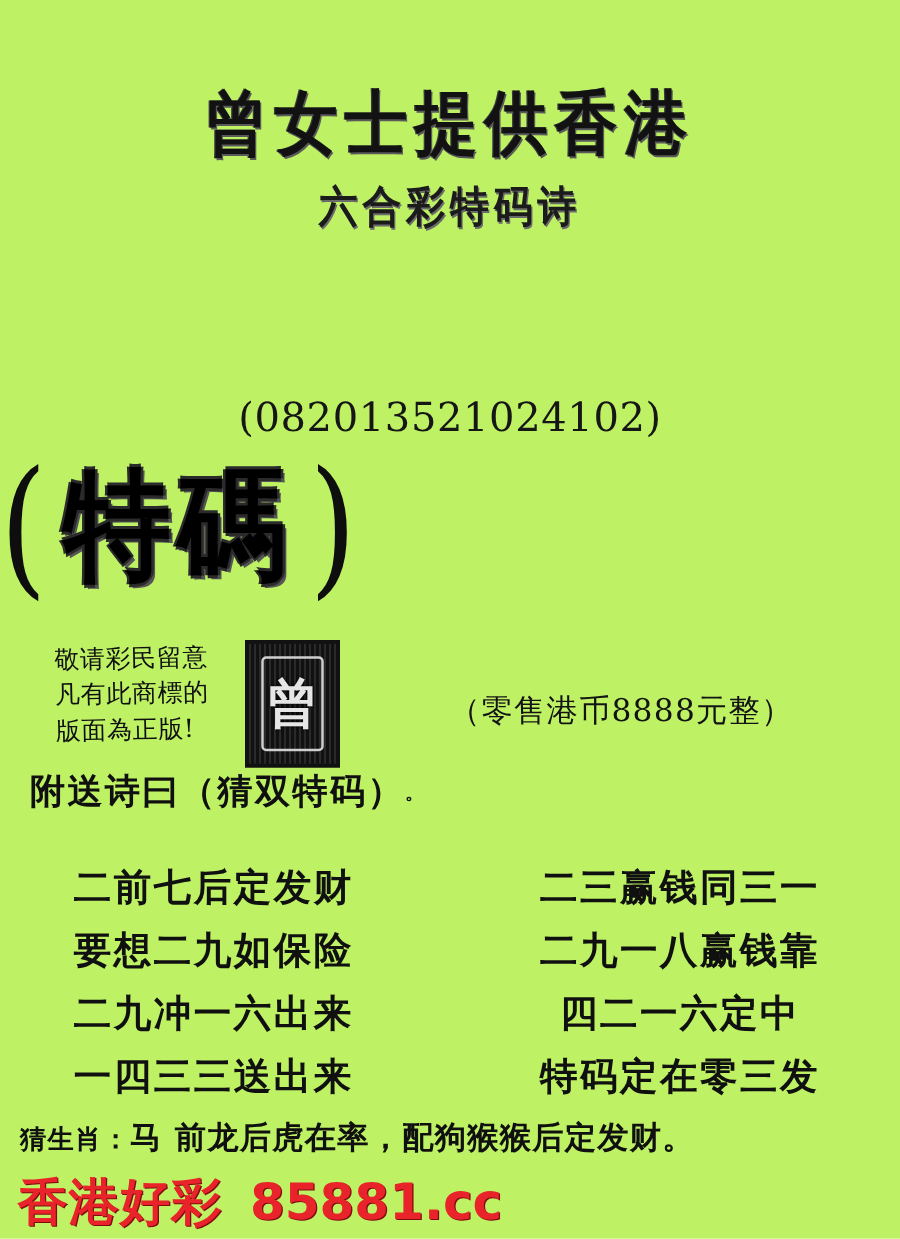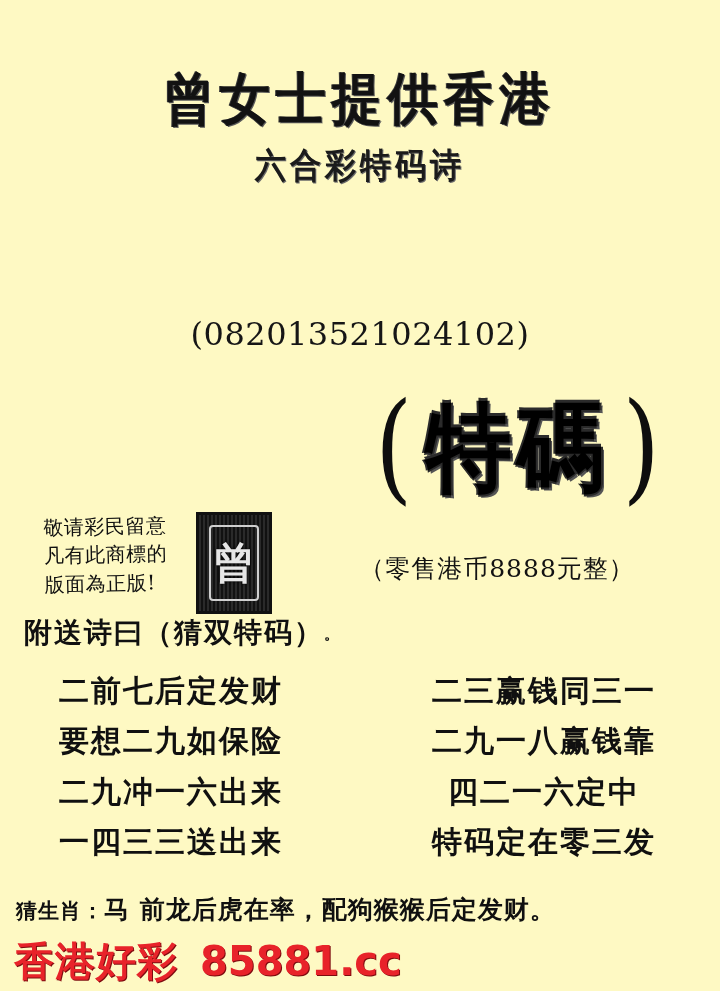--- a/index.html
+++ b/index.html
@@ -12,21 +12,21 @@
     background: #ffffff;
     font-family: "DejaVu Sans", "Liberation Sans", sans-serif;
     color: #111111;
     position: relative;
     overflow: hidden;
   }
   .page {
     position: relative;
     width: 720px;
     height: 991px;
-    background: #fef9c3;
+    background: #bef264;
   }
 
   
   .title-main {
     position: absolute;
     top: 66px;
     left: 0;
     width: 720px;
     text-align: center;
     font-family: "DejaVu Serif", "Liberation Serif", serif;
@@ -74,24 +74,24 @@
     text-align: center;
     font-family: "DejaVu Serif", "Liberation Serif", serif;
     font-size: 32px;
     letter-spacing: 0.5px;
     color: #161616;
   }
 
   
   .bigword-wrap {
     position: absolute;
-    top: 399px;
+    top: 373px;
     left: 0;
     width: 660px;
-    text-align: right;
+    text-align: left;
     white-space: nowrap;
   }
   .paren {
     display: inline-block;
     font-family: "DejaVu Serif", "Liberation Serif", serif;
     font-size: 96px;
     line-height: 1;
     color: #0e0e0e;
     vertical-align: middle;
     transform: scaleY(1.25);
@@ -187,21 +187,21 @@
     color: #101010;
   }
   .poem-heading .tiny {
     font-size: 15px;
     vertical-align: middle;
   }
 
   
   .poem-grid {
     position: absolute;
-    top: 672px;
+    top: 692px;
     left: 0;
     width: 584px;
     display: grid;
     grid-template-columns: 360px 360px;
     row-gap: 12px;
   }
   .poem-cell {
     font-family: "DejaVu Serif", "Liberation Serif", serif;
     font-weight: bold;
     font-size: 30px;

